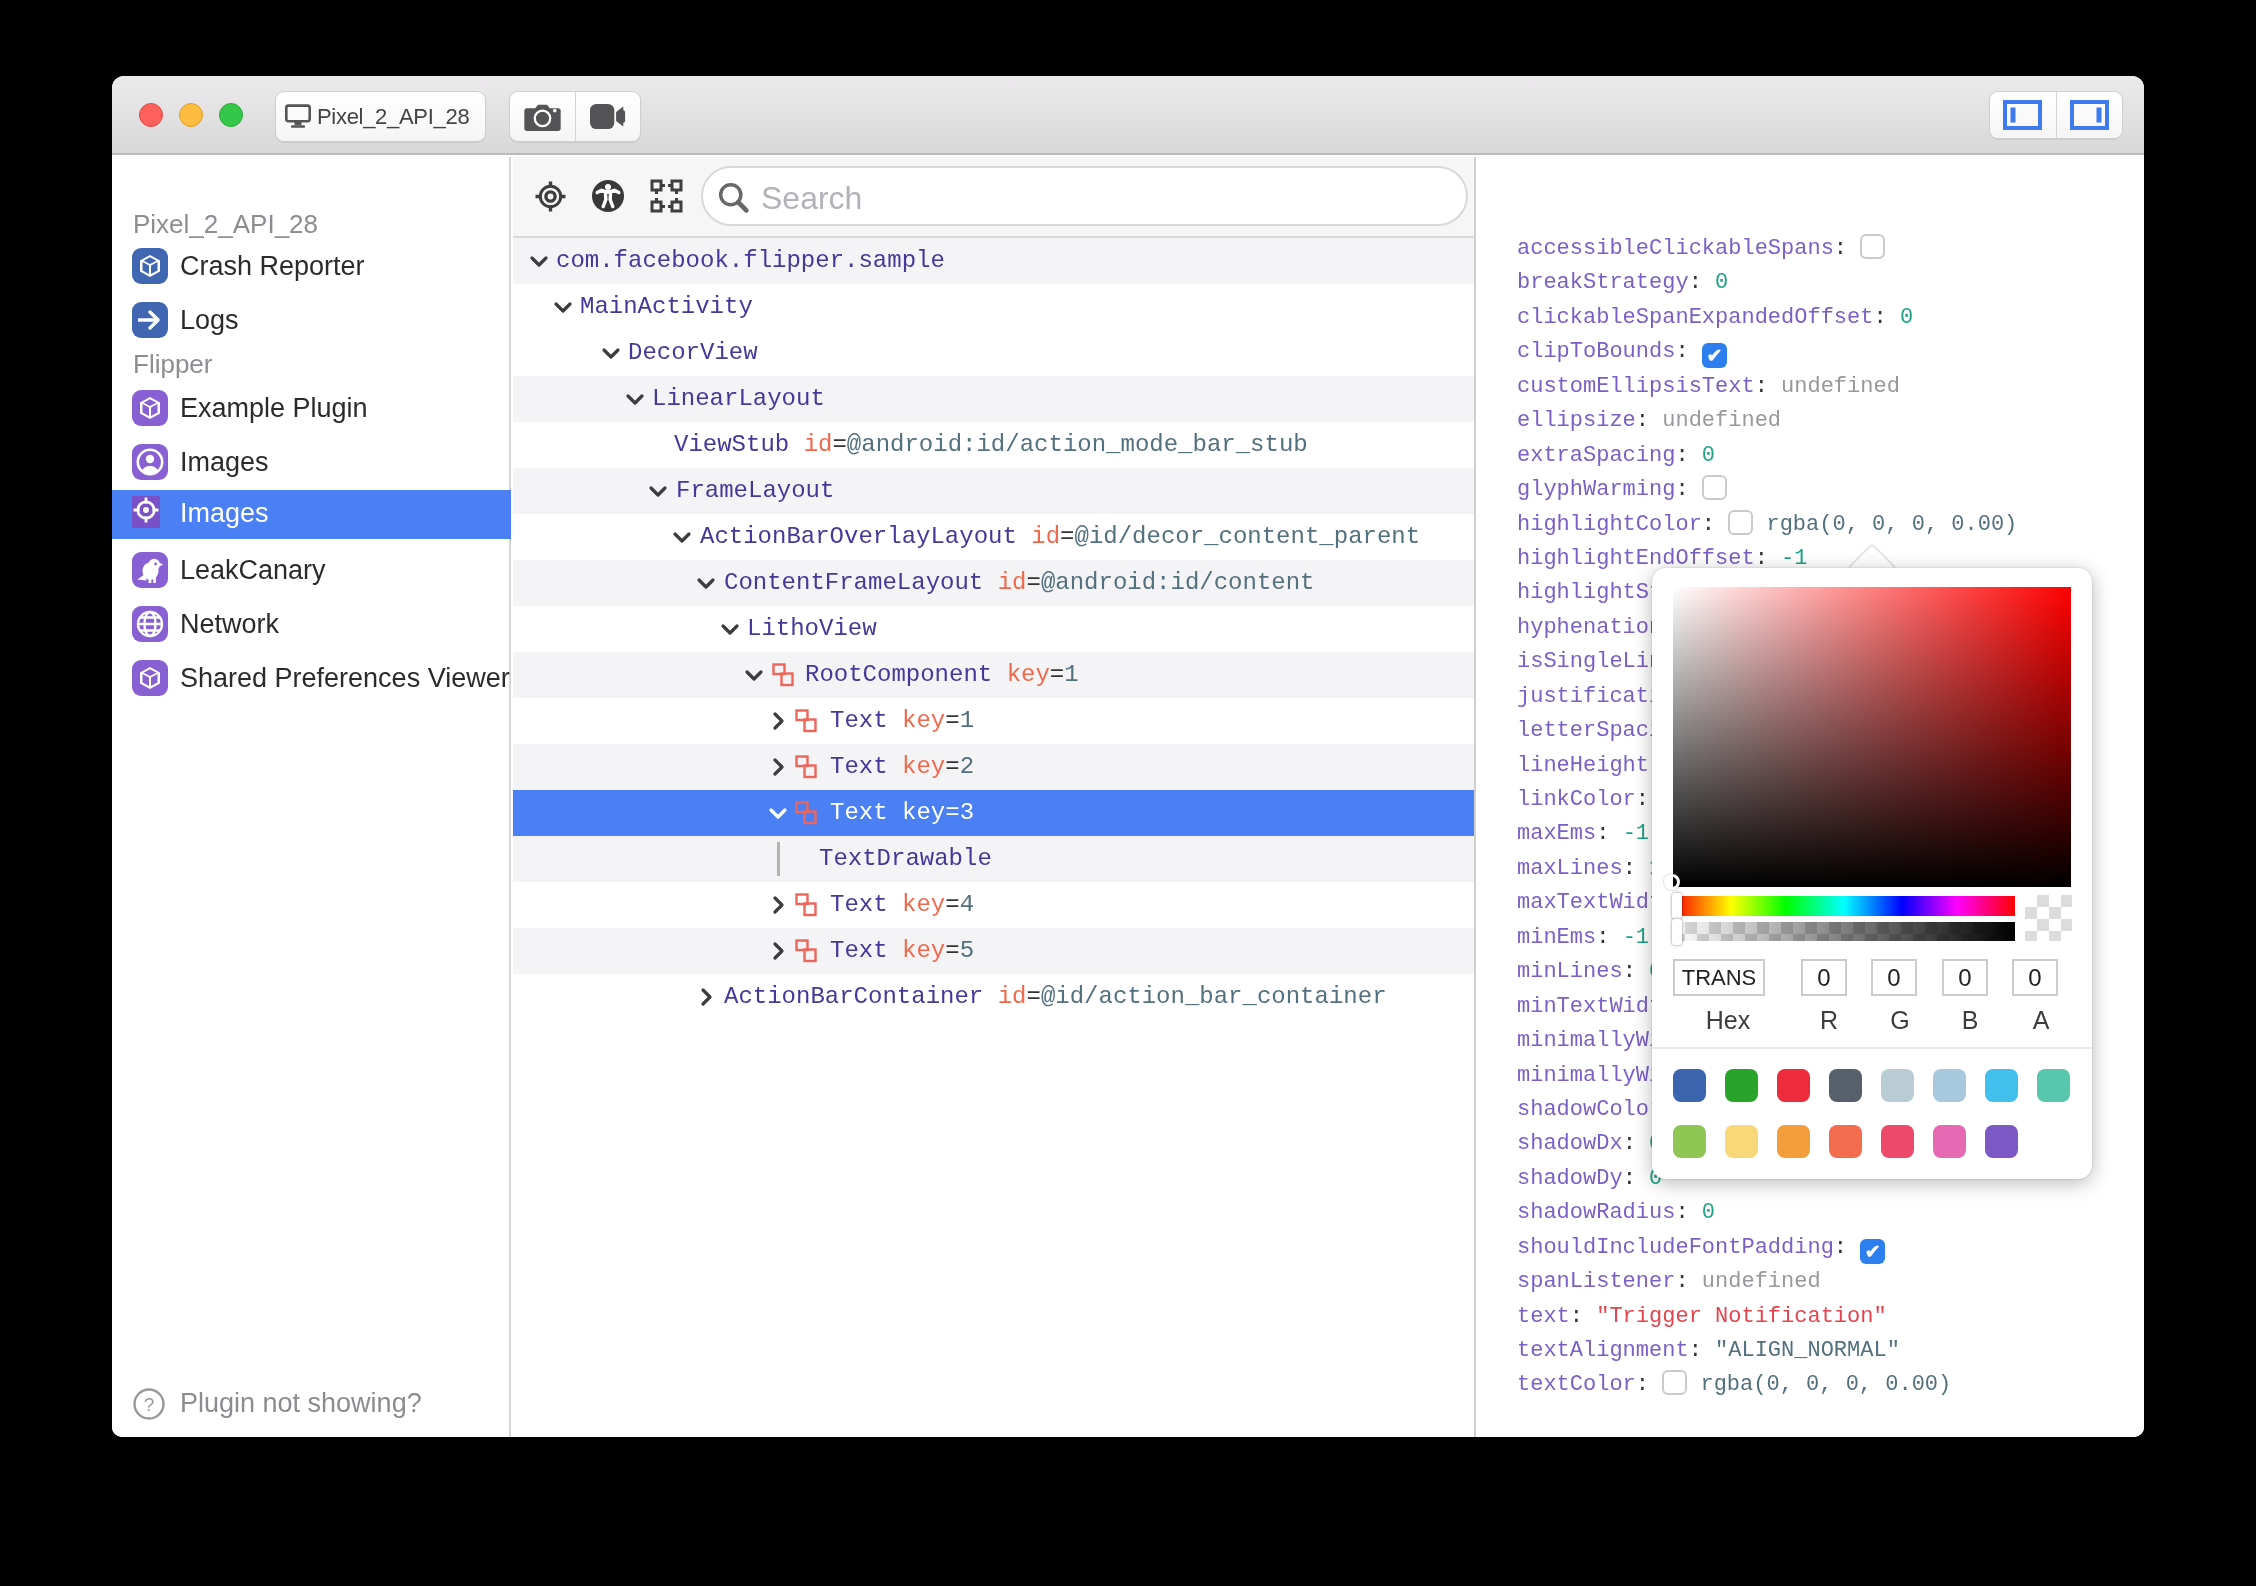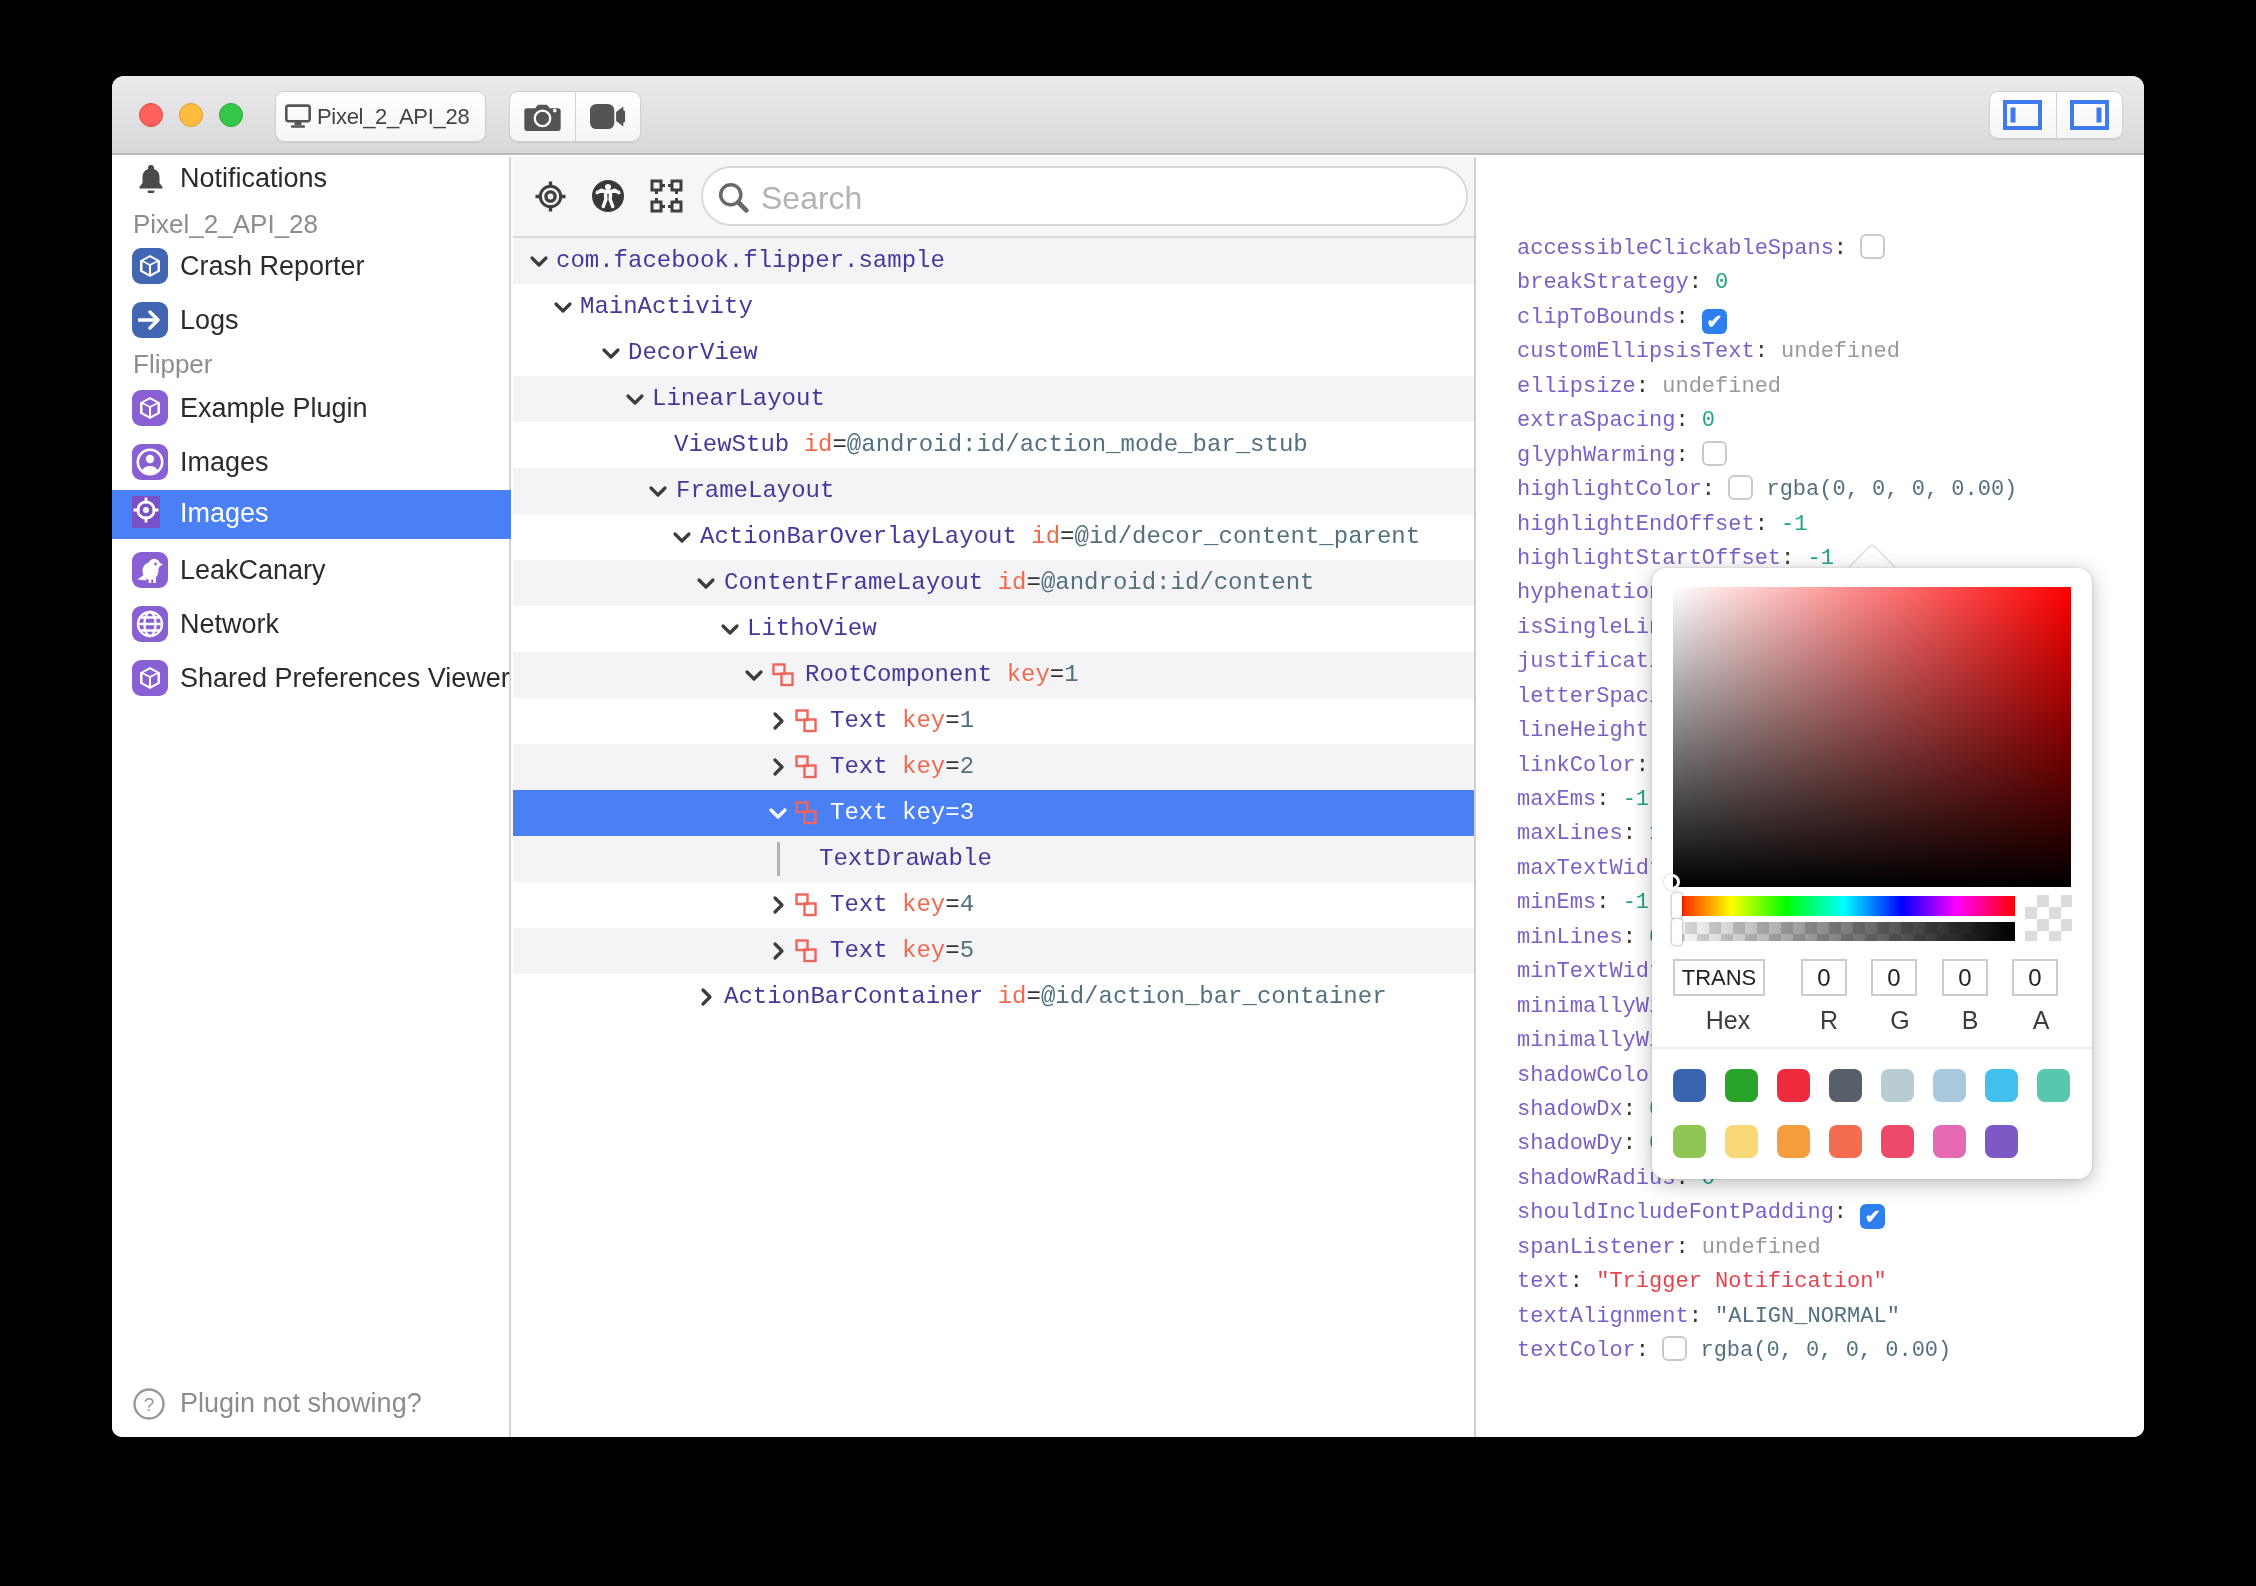--- a/index.html
+++ b/index.html
@@ -117,27 +117,20 @@
       </div>
       <div class="seg">
         <svg width="39" height="30" viewBox="0 0 39 30">
           <rect x="2" y="2" width="35" height="26" fill="none" stroke="#3e7bf3" stroke-width="4"></rect>
           <rect x="26.5" y="7.5" width="5" height="15" fill="#3e7bf3"></rect>
         </svg>
       </div>
     </div>
   </div>
   <div id="sidebar">
-    <div class="srow" style="top:-6px;">
-      <svg class="bellic" style="position:absolute;left:26px;top:13px;" width="26" height="29" viewBox="0 0 26 29">
-        <path d="M13 1 a3 3 0 0 1 3 3 v1 a8.5 8.5 0 0 1 5.5 8 v6 l3 4 v1.5 h-23 v-1.5 l3 -4 v-6 a8.5 8.5 0 0 1 5.5 -8 v-1 a3 3 0 0 1 3 -3 z" fill="#4a4a4d"></path>
-        <path d="M9.5 26.5 a3.5 3.5 0 0 0 7 0 z" fill="#4a4a4d"></path>
-      </svg>
-      <div class="lbl">Notifications</div>
-    </div>
     <div class="slabel" style="top:52px;">Pixel_2_API_28</div>
     <div class="srow" style="top:82px;">
       <div class="ic blue">
           <svg width="24" height="24" viewBox="0 0 24 24">
             <path d="M12 1 L22 6.5 L22 17.5 L12 23 L2 17.5 L2 6.5 Z M4.5 8 L11 11.5 L11 20 L4.5 16.4 Z M19.5 8 L13 11.5 L13 20 L19.5 16.4 Z M12 3.2 L5.5 6.7 L12 10 L18.5 6.7 Z" fill="#fff" fill-rule="evenodd"></path>
           </svg>
         </div>
       <div class="lbl">Crash Reporter</div>
     </div>
     <div class="srow" style="top:136px;">
@@ -382,20 +375,23 @@
       </div>
     </div>
   </div>
   <div id="right">
     <div id="props" style="padding-top:23px;">
       <div class="prow">
           <span class="tx"><span class="ppur">accessibleClickableSpans</span><span class="pdark">: </span><span class="cb"></span></span>
         </div>
       <div class="prow">
           <span class="tx"><span class="ppur">breakStrategy</span><span class="pdark">: </span><span class="pgr">0</span></span>
+        </div>
+      <div class="prow">
+          <span class="tx"><span class="ppur">clickableSpanExpandedOffset</span><span class="pdark">: </span><span class="pgr">0</span></span>
         </div>
       <div class="prow">
           <span class="tx"><span class="ppur">clipToBounds</span><span class="pdark">: </span><span class="cbc">✔</span></span>
         </div>
       <div class="prow">
           <span class="tx"><span class="ppur">customEllipsisText</span><span class="pdark">: </span><span class="pgray">undefined</span></span>
         </div>
       <div class="prow">
           <span class="tx"><span class="ppur">ellipsize</span><span class="pdark">: </span><span class="pgray">undefined</span></span>
         </div>

